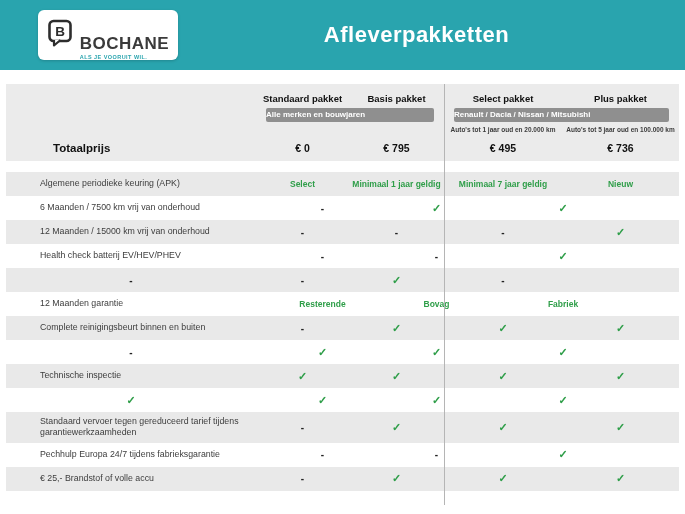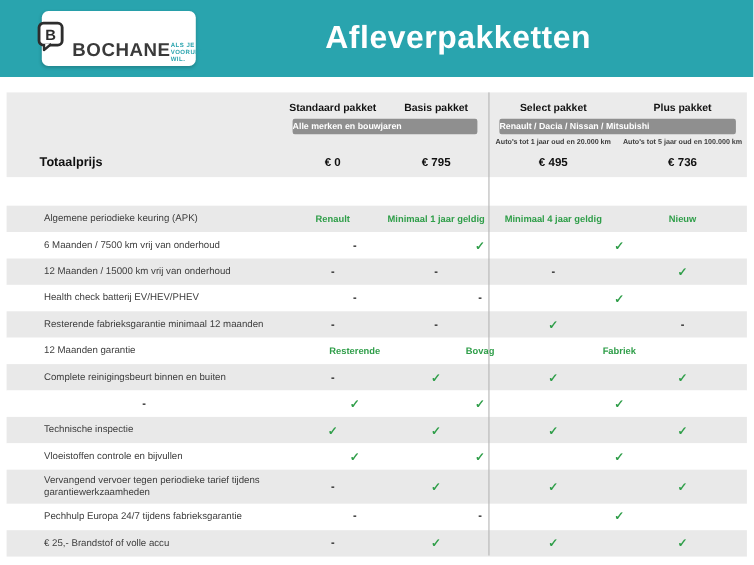--- a/index.html
+++ b/index.html
@@ -20,26 +20,26 @@
     padding: 0 30px 0 38px;
   }
   .logo-card {
     width: 140px; height: 50px;
     background: #ffffff;
     border-radius: 6px;
     box-shadow: 0 1px 3px rgba(0,0,0,.18);
     display: flex; align-items: center; justify-content: center;
     gap: 7px; flex: 0 0 auto;
   }
-  .logo-text { display: flex; flex-direction: row; margin-top: 24px; }
+  .logo-text { display: flex; flex-direction: column; margin-top: 24px; }
   .logo-text-name { font-size: 17px; font-weight: 800; color: #3a3a3a; letter-spacing: .5px; line-height: 1; }
   .logo-text-tag { font-size: 5.5px; font-weight: 700; color: var(--teal, #29a4ae); letter-spacing: .45px; margin-top: 2px; }
   .page-title {
     flex: 1; text-align: center;
-    color: #ffffff; font-size: 29px; font-weight: 800; letter-spacing: .5px;
+    color: #ffffff; font-size: 22px; font-weight: 800; letter-spacing: .5px;
   }
 
   
   .content { position: relative; padding-top: 14px; border-radius: 29px; }
   .grid {
     display: grid;
     grid-template-columns: 250px 93px 95px 118px 117px;
     align-items: center;
   }
   .head-band { background: var(--band, #ebebeb); margin: 0 6px; padding-top: 6px; }
@@ -53,24 +53,24 @@
     padding: 2.5px 0 3px; margin: 0 10px;
     white-space: nowrap; overflow: hidden;
   }
   .badge-left { grid-column: 2 / span 2; }
   .badge-right { grid-column: 4 / span 2; }
   .subnotes-row { height: 12px; }
   .subnote { text-align: center; font-size: 6.5px; font-weight: 700; color: #3c3c3c; }
   .subnote-select { grid-column: 4; }
   .subnote-plus { grid-column: 5; }
   .price-row { height: 26px; }
-  .price-label { padding-left: 30px; font-size: 11.5px; font-weight: 700; color: #111111; }
+  .price-label { padding-left: 47px; font-size: 11.5px; font-weight: 700; color: #111111; }
   .price-val { text-align: center; font-size: 10.5px; font-weight: 700; color: #111111; }
 
-  .rows { margin-top: 26px; }
+  .rows { margin-top: 11px; }
   .data-row { min-height: 24px; margin: 0 6px; }
   .data-row.odd { background: var(--stripe, #e9e9e9); }
   .data-row.even { background: #ffffff; gap: 20px; }
   .cell.label { padding: 4px 10px 4px 34px; font-size: 8.8px; color: #3d3d3d; line-height: 1.3; }
   .cell.val { text-align: center; }
   .cell.val.check { color: var(--green, #2f9e49); font-size: 11px; font-weight: 700; }
   .cell.val.dash { color: #222222; font-size: 10px; font-weight: 700; }
   .cell.val.text-val { color: var(--green, #2f9e49); font-size: 8.5px; font-weight: 700; }
 
   .divider {
@@ -126,23 +126,23 @@
         <div class="price-val">€ 0</div>
         <div class="price-val">€ 795</div>
         <div class="price-val">€ 495</div>
         <div class="price-val">€ 736</div>
       </div>
     </div>
 
     <div class="rows" id="rows">
         <div class="grid data-row odd">
           <div class="cell label">Algemene periodieke keuring (APK)</div>
-          <div class="cell val text-val">Renault</div>
+          <div class="cell val text-val">Select</div>
           <div class="cell val text-val">Minimaal 1 jaar geldig</div>
-          <div class="cell val text-val">Minimaal 4 jaar geldig</div>
+          <div class="cell val text-val">Minimaal 7 jaar geldig</div>
           <div class="cell val text-val">Nieuw</div>
         </div>
         <div class="grid data-row even">
           <div class="cell label">6 Maanden / 7500 km vrij van onderhoud</div>
           <div class="cell val dash">-</div>
           <div class="cell val check">✓</div>
           <div class="cell val check">✓</div>
           <div class="cell val dash">-</div>
         </div>
         <div class="grid data-row odd">
@@ -153,21 +153,20 @@
           <div class="cell val check">✓</div>
         </div>
         <div class="grid data-row even">
           <div class="cell label">Health check batterij EV/HEV/PHEV</div>
           <div class="cell val dash">-</div>
           <div class="cell val dash">-</div>
           <div class="cell val check">✓</div>
           <div class="cell val check">✓</div>
         </div>
         <div class="grid data-row odd">
-          <div class="cell label">Resterende fabrieksgarantie minimaal 12 maanden</div>
           <div class="cell val dash">-</div>
           <div class="cell val dash">-</div>
           <div class="cell val check">✓</div>
           <div class="cell val dash">-</div>
         </div>
         <div class="grid data-row even">
           <div class="cell label">12 Maanden garantie</div>
           <div class="cell val text-val">Resterende</div>
           <div class="cell val text-val">Bovag</div>
           <div class="cell val text-val">Fabriek</div>
@@ -187,28 +186,27 @@
           <div class="cell val check">✓</div>
         </div>
         <div class="grid data-row odd">
           <div class="cell label">Technische inspectie</div>
           <div class="cell val check">✓</div>
           <div class="cell val check">✓</div>
           <div class="cell val check">✓</div>
           <div class="cell val check">✓</div>
         </div>
         <div class="grid data-row even">
-          <div class="cell label">Vloeistoffen controle en bijvullen</div>
-          <div class="cell val check">✓</div>
-          <div class="cell val check">✓</div>
-          <div class="cell val check">✓</div>
-          <div class="cell val check">✓</div>
-        </div>
-        <div class="grid data-row odd">
-          <div class="cell label">Vervangend vervoer tegen periodieke tarief tijdens garantiewerkzaamheden</div>
+          <div class="cell val check">✓</div>
+          <div class="cell val check">✓</div>
+          <div class="cell val check">✓</div>
+          <div class="cell val check">✓</div>
+        </div>
+        <div class="grid data-row odd">
+          <div class="cell label">Standaard vervoer tegen gereduceerd tarief tijdens garantiewerkzaamheden</div>
           <div class="cell val dash">-</div>
           <div class="cell val check">✓</div>
           <div class="cell val check">✓</div>
           <div class="cell val check">✓</div>
         </div>
         <div class="grid data-row even">
           <div class="cell label">Pechhulp Europa 24/7 tijdens fabrieksgarantie</div>
           <div class="cell val dash">-</div>
           <div class="cell val dash">-</div>
           <div class="cell val check">✓</div>

